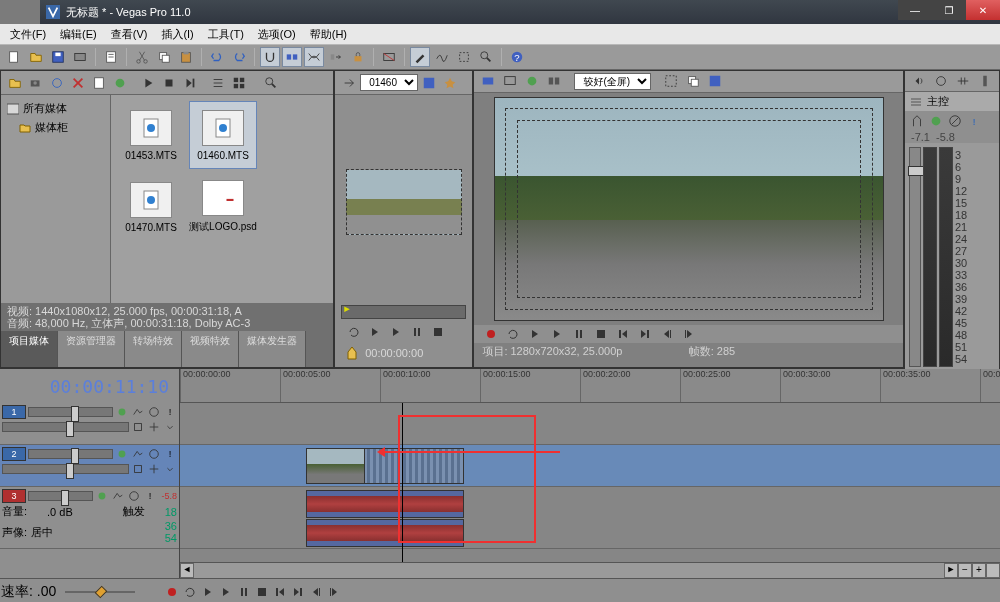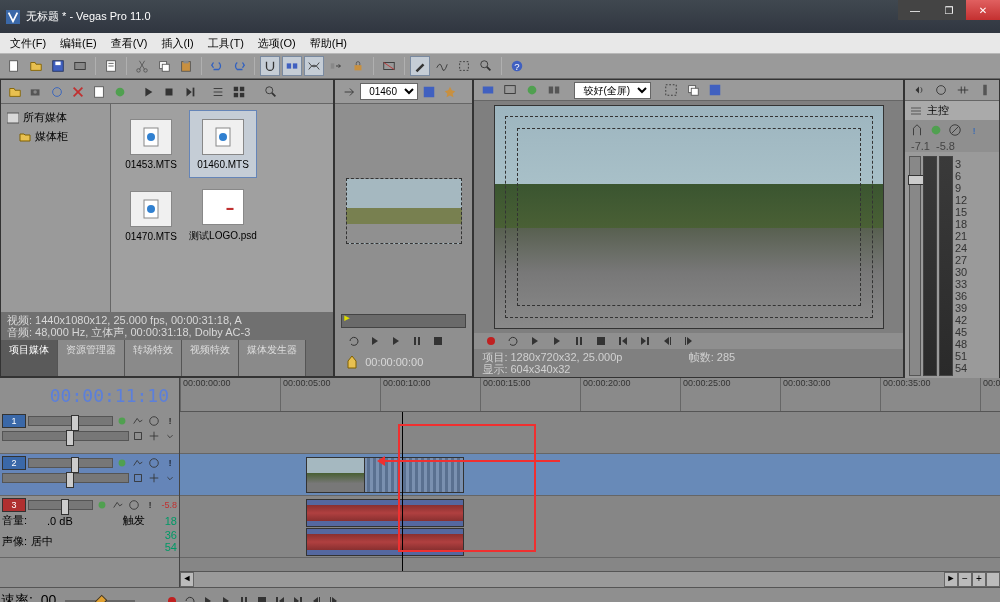--- a/index.html
+++ b/index.html
@@ -1,17 +1,17 @@
 <!DOCTYPE html>
 <html><head>
 <meta charset="utf-8">
 <style>
 * { margin:0; padding:0; box-sizing:border-box; font-family:"Microsoft YaHei","SimSun",Tahoma,sans-serif; font-size:11px; user-select:none; }
 body { width:1000px; height:602px; background:#7b7b7b; overflow:hidden; position:relative; color:#000; }
-.titlebar{height:33px;background:linear-gradient(#404850,#303640);display:flex;align-items:center;justify-content:space-between;color:#fff;padding-left:6px;}
+.titlebar{height:24px;background:linear-gradient(#404850,#303640);display:flex;align-items:center;justify-content:space-between;color:#fff;padding-left:6px;margin-left:40px;}
 .titlebar .title{display:flex;align-items:center;gap:6px;}
 .titlebar .title svg{width:14px;height:14px;}
 .winbtns{display:flex;height:100%;}
 .winbtn{width:34px;height:20px;display:flex;align-items:center;justify-content:center;background:#444;}
 .winbtn.close{background:linear-gradient(#e06060,#c43030);}
 .winbtn span{color:#fff;font-size:10px;}
 .menubar{height:20px;background:#e8e8e8;display:flex;align-items:center;padding-left:4px;gap:2px;}
 .menuitem{padding:2px 6px;cursor:default;}
 .toolbar{height:26px;background:#9a9a9a;border-top:1px solid #b8b8b8;border-bottom:1px solid #666;display:flex;align-items:center;padding:0 4px;gap:2px;}
 .toolbar .sep{width:1px;height:18px;background:#777;margin:0 3px;border-right:1px solid #b0b0b0;}
@@ -570,21 +570,20 @@
       <div class="transport-btn">
           <svg viewBox="0 0 12 12">
             <rect x="2" y="2" width="1" height="8" fill="#333"></rect>
             <path d="M4 2v8l5-4z" fill="#333"></path>
           </svg>
         </div>
     </div>
     <div class="pv-info">
       <span>项目:  1280x720x32, 25.000p</span>
         <span>帧数: 285</span>
-        <span>显示: 604x340x32</span>
     </div>
   </div>
 
   <div class="panel panel-mixer">
     <div class="mixer-toolbar">
       <div class="tbtn">
           <svg viewBox="0 0 16 16">
             <path d="M4 8l4-4v8z" fill="#333"></path>
             <path d="M10 5a4 4 0 0 1 0 6" fill="none" stroke="#333"></path>
           </svg>

